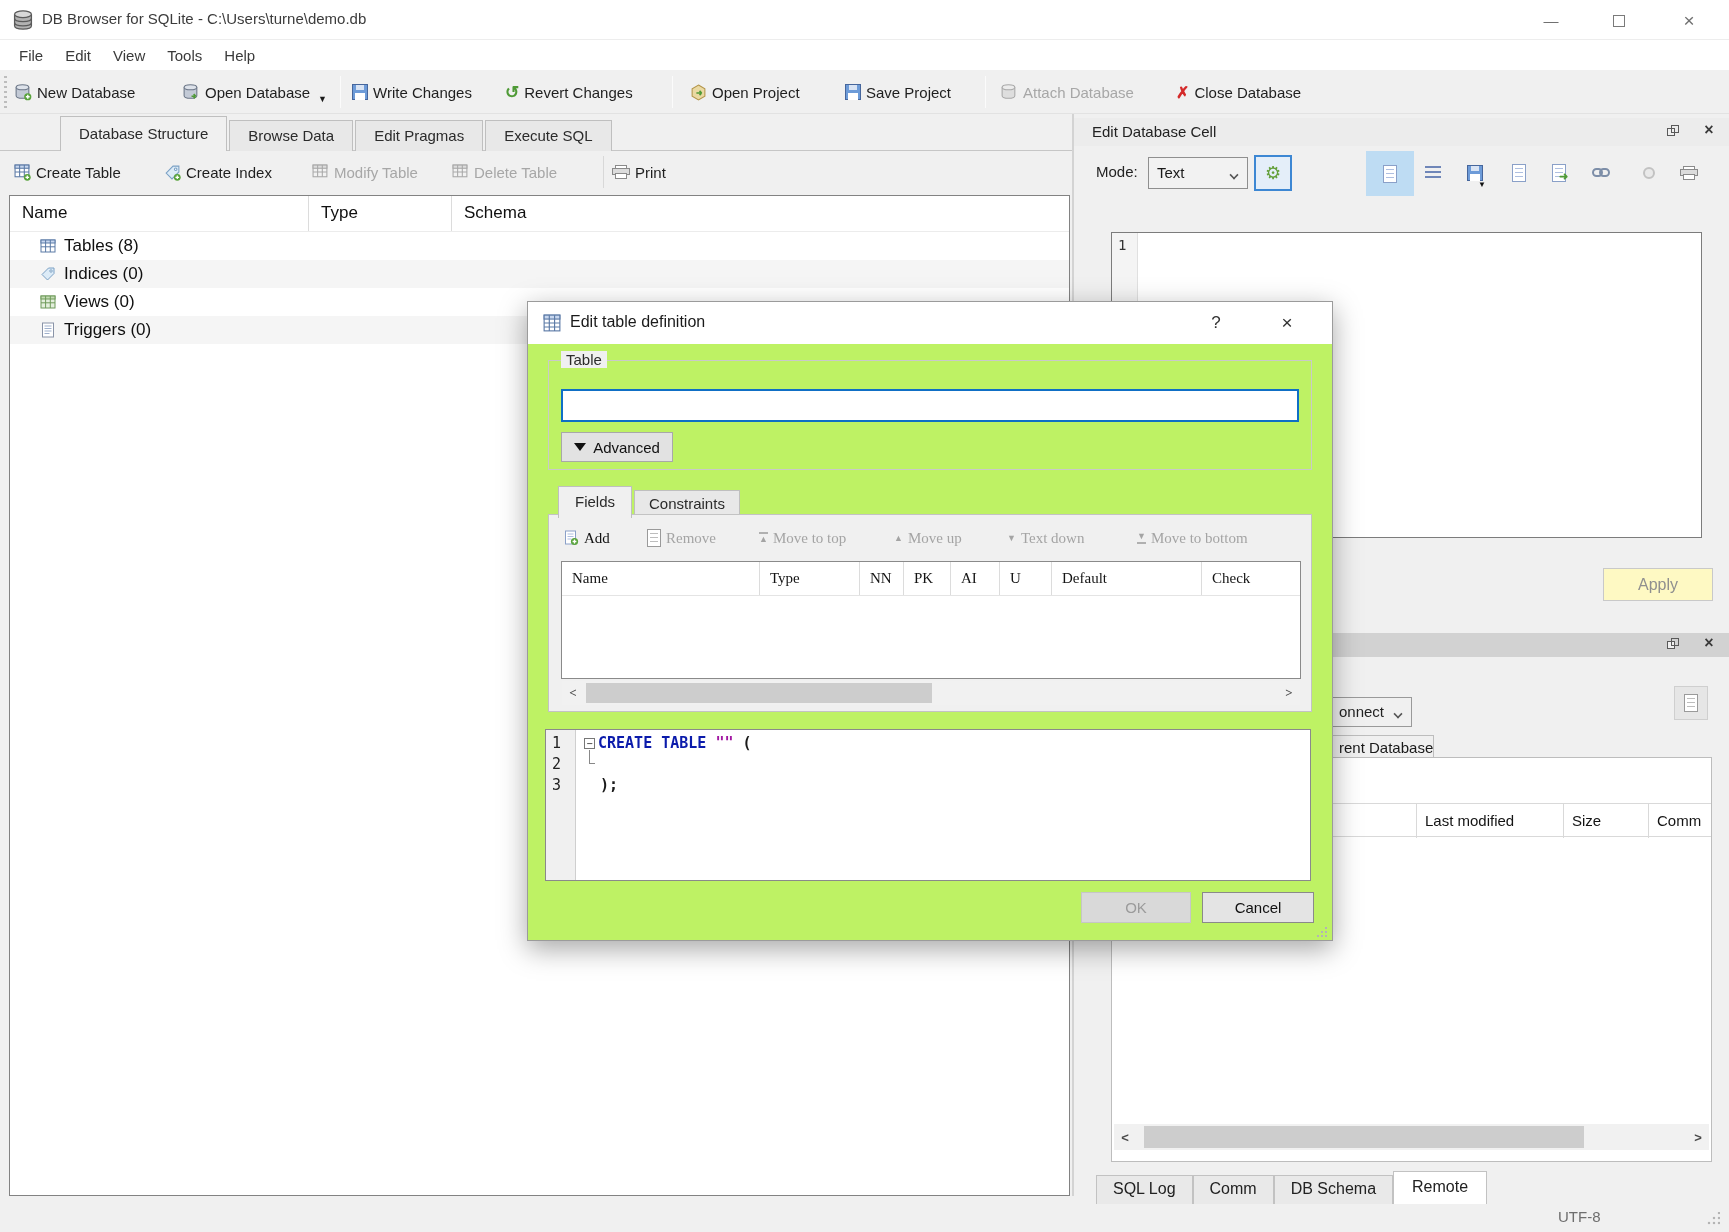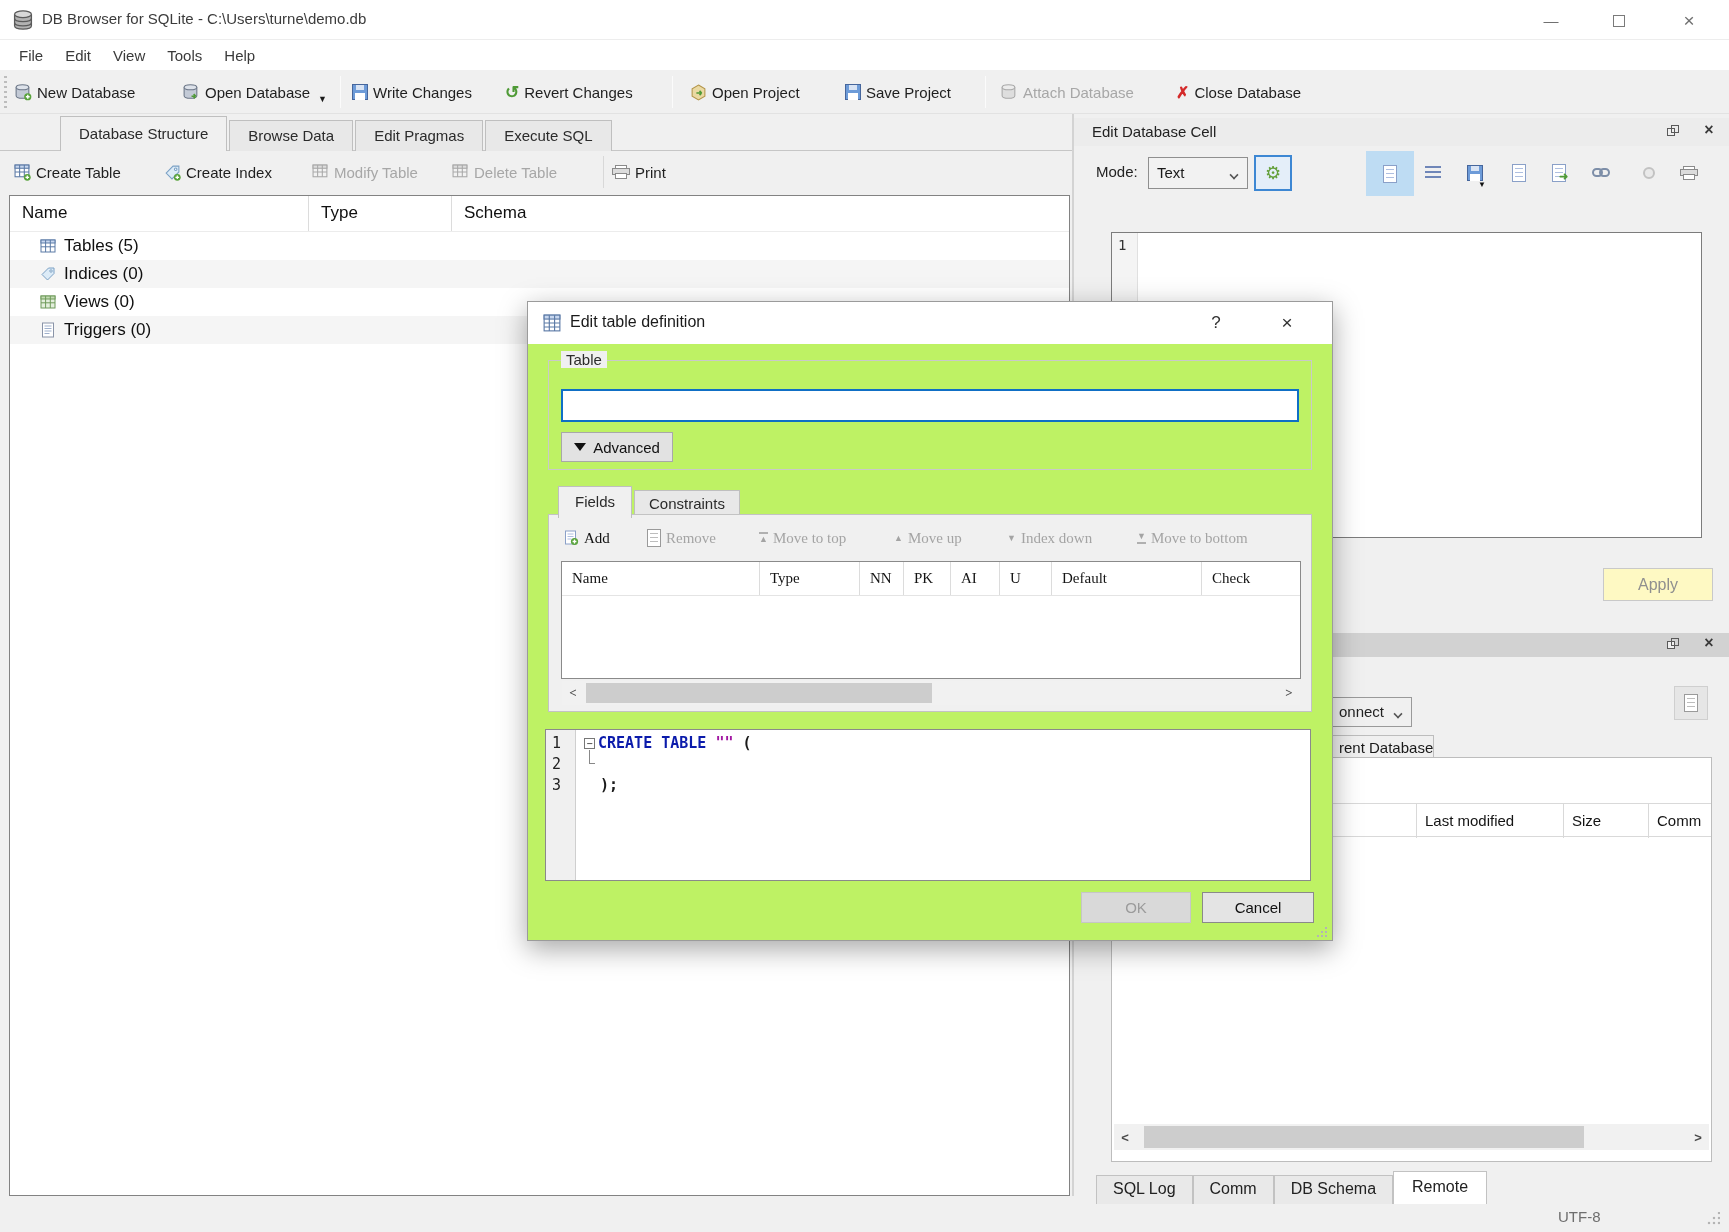--- a/index.html
+++ b/index.html
@@ -296,21 +296,21 @@
     <div class="col c1">Name</div>
     <div class="col c2">Type</div>
     <div class="col c3">Schema</div>
   </div>
   <div class="tree-row">
     <svg width="16" height="16" viewBox="0 0 16 16">
         <rect x="1" y="2" width="14" height="12" fill="#fff" stroke="#5b7aa6"></rect>
         <rect x="1" y="2" width="14" height="3" fill="#c8d7ef" stroke="#5b7aa6"></rect>
         <path d="M5.6 2v12M10.3 2v12M1 8.8h14" stroke="#5b7aa6"></path>
       </svg>
-    <span>Tables (5)</span>
+    <span>Tables (8)</span>
   </div>
   <div class="tree-row alt">
     <svg width="16" height="16" viewBox="0 0 16 16">
         <path d="M2 8.5 8.5 2H14v5.5L7.5 14z" fill="#dcebf7" stroke="#7aa0c4"></path>
         <circle cx="11" cy="5" r="1.2" fill="#fff" stroke="#7aa0c4"></circle>
       </svg>
     <span>Indices (0)</span>
   </div>
   <div class="tree-row">
     <svg width="16" height="16" viewBox="0 0 16 16">
@@ -454,21 +454,21 @@
     <div class="fld-btn disabled" style="left:210px">
       <span class="mv bar-t">▲</span>
       <span>Move to top</span>
     </div>
     <div class="fld-btn disabled" style="left:345px">
       <span class="mv">▲</span>
       <span>Move up</span>
     </div>
     <div class="fld-btn disabled" style="left:458px">
       <span class="mv">▼</span>
-      <span>Index down</span>
+      <span>Text down</span>
     </div>
     <div class="fld-btn disabled" style="left:588px">
       <span class="mv bar-b">▼</span>
       <span>Move to bottom</span>
     </div>
     <div id="fld-table">
       <div id="fld-thead">
         <div class="col" style="width:198px">Name</div>
         <div class="col" style="width:100px">Type</div>
         <div class="col" style="width:44px">NN</div>

